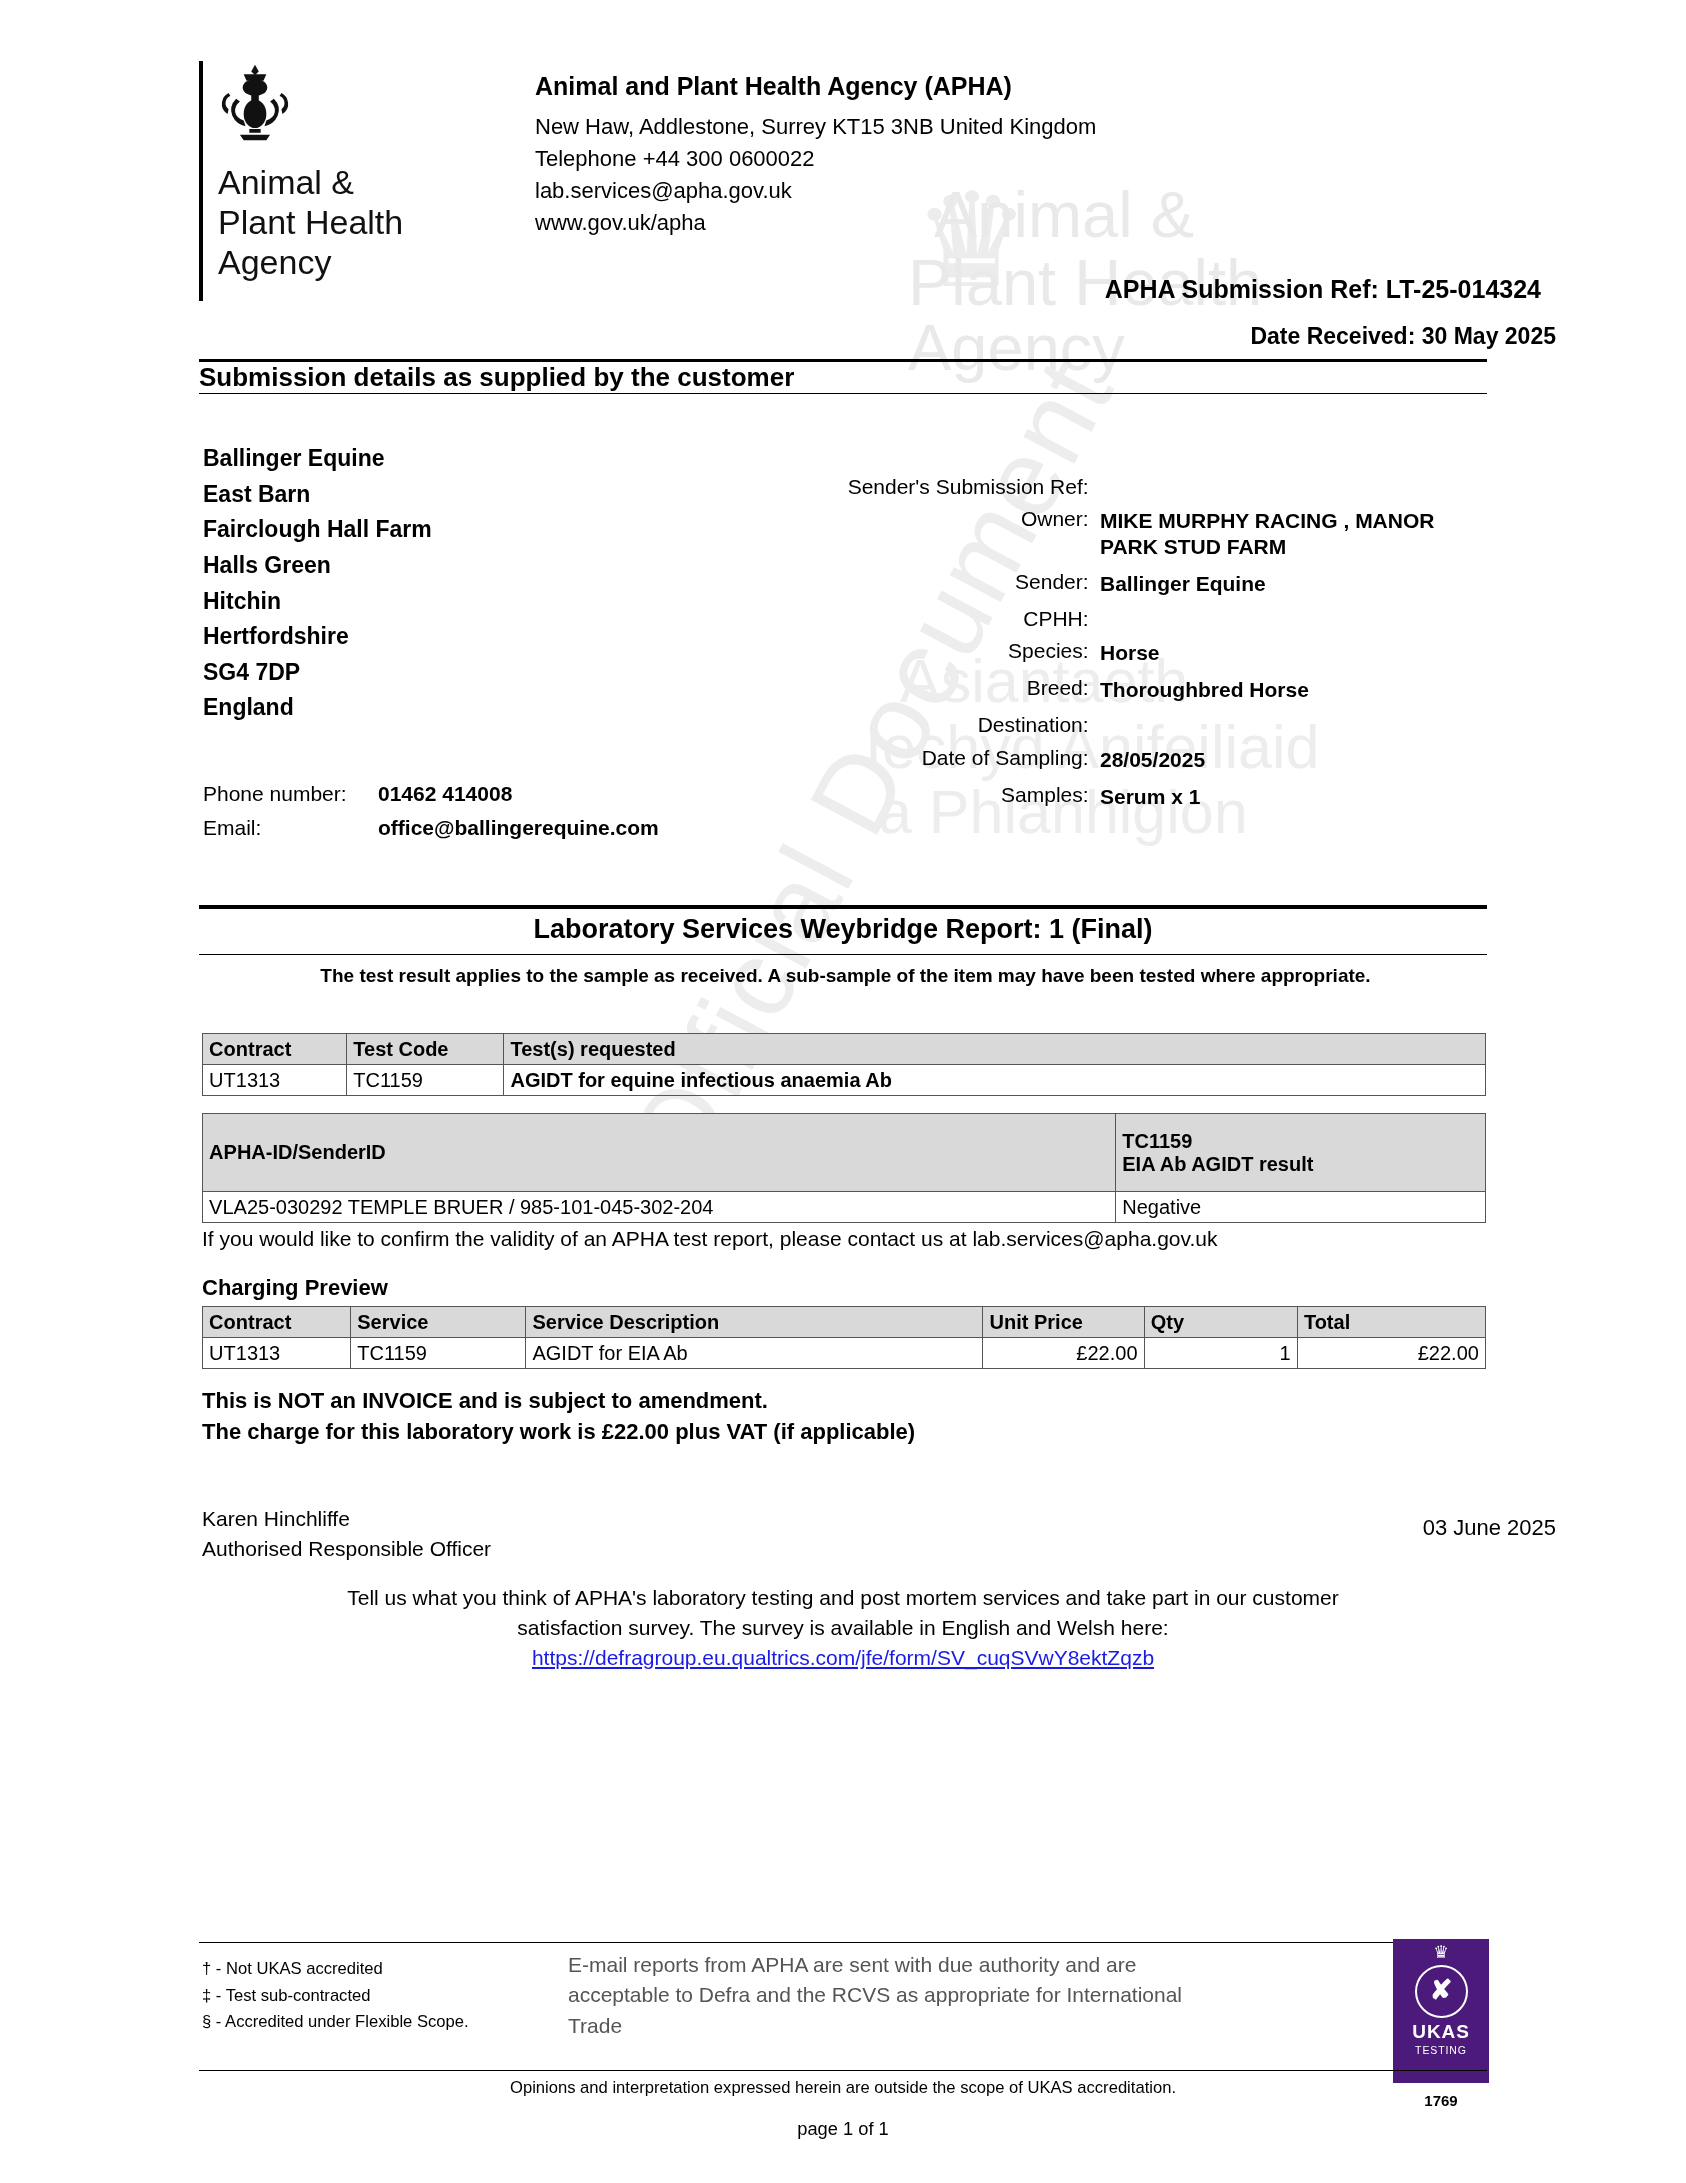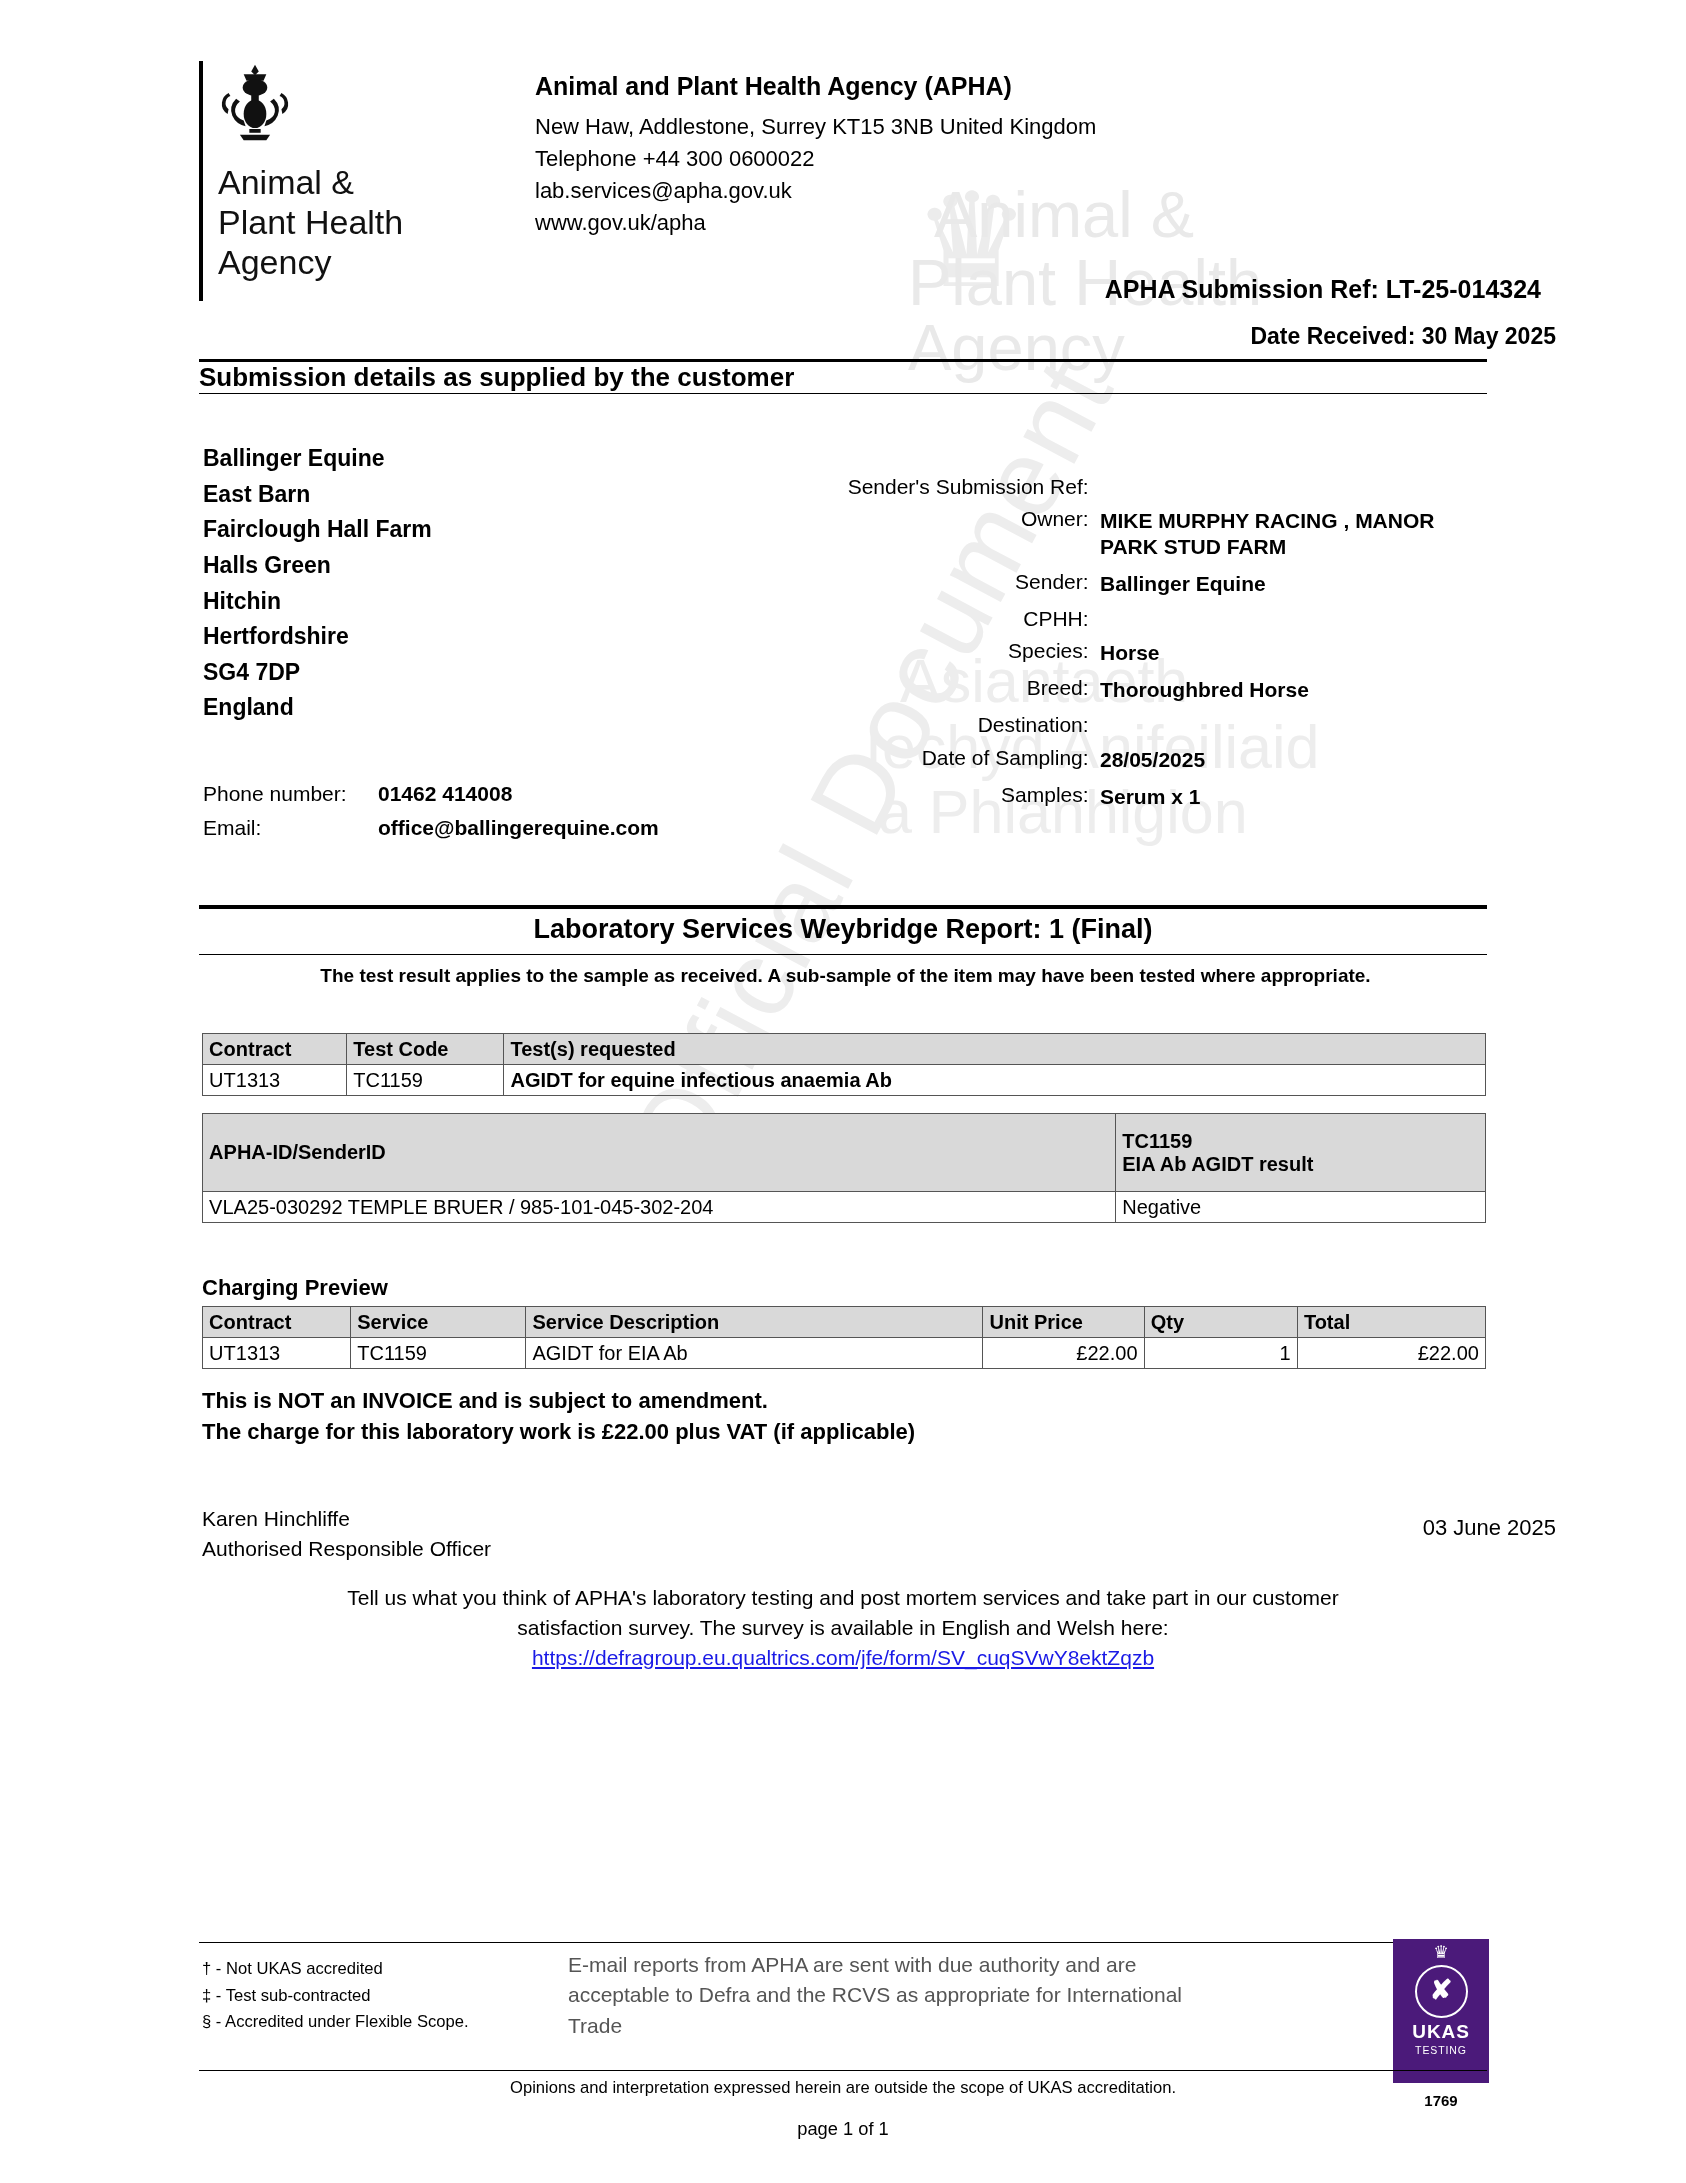--- a/index.html
+++ b/index.html
@@ -483,20 +483,21 @@
           <div>EIA Ab AGIDT result</div>
         </th>
       </tr>
       <tr>
         <td>VLA25-030292 TEMPLE BRUER / 985-101-045-302-204</td>
         <td class="c">Negative</td>
       </tr>
     </tbody>
       </table>
 
+    <div class="confirm-line">If you would like to confirm the validity of an APHA test report, please contact us at lab.services@apha.gov.uk</div>
 
     <div class="charging-hd">Charging Preview</div>
     <table class="t tbl-charge">
       <tbody>
           <tr>
         <th style="width:135px">Contract</th>
         <th style="width:162px">Service</th>
         <th>Service Description</th>
         <th style="width:148px">Unit Price</th>
         <th style="width:140px">Qty</th>

